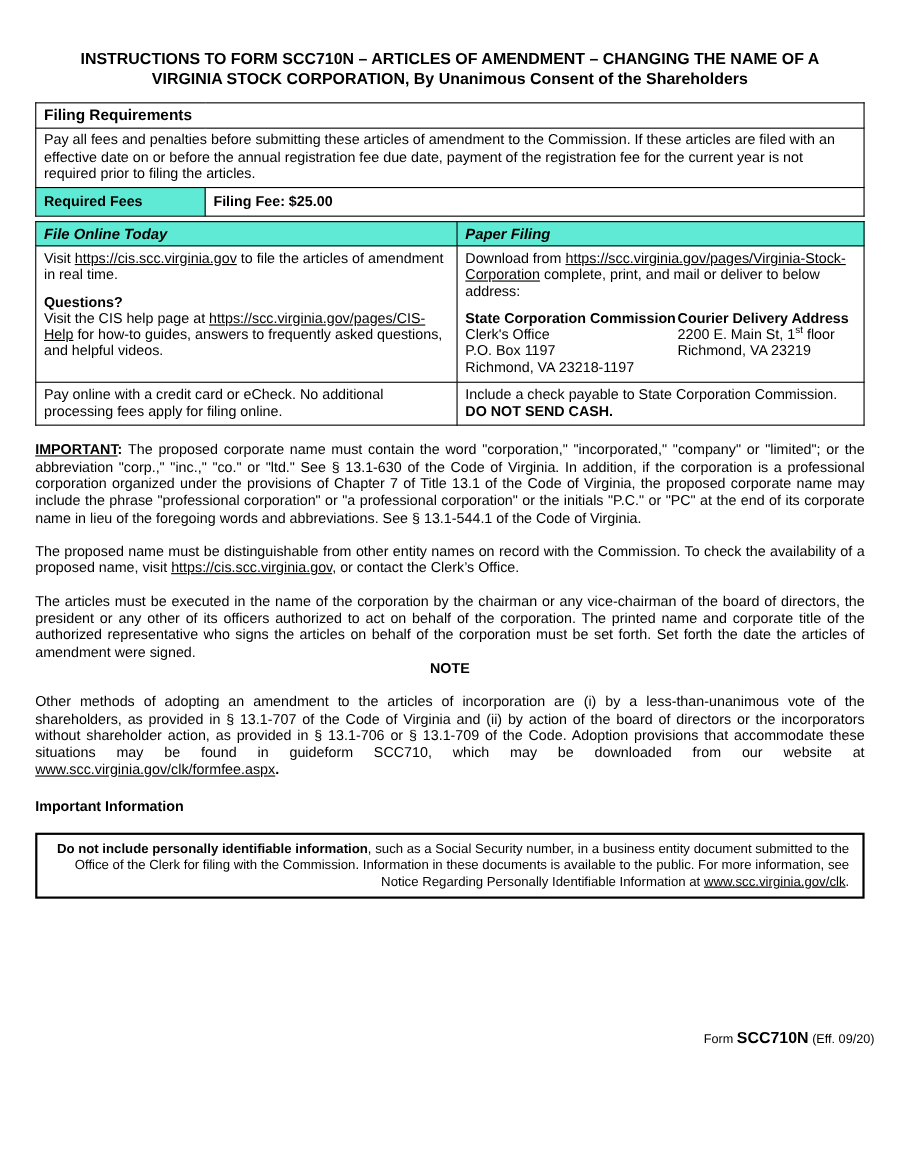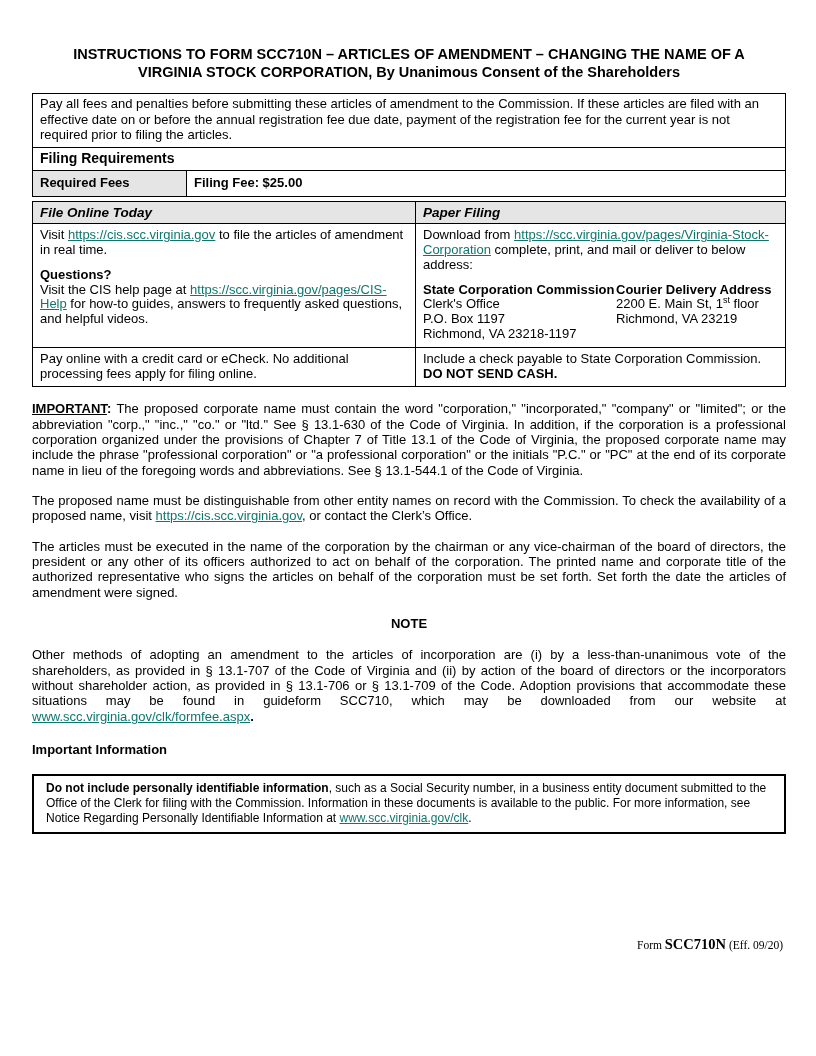--- a/index.html
+++ b/index.html
@@ -28,81 +28,80 @@
     table-layout: fixed;
   }
   table.tbl td {
     border: 1px solid #000;
     vertical-align: top;
     padding: 2px 7px;
     line-height: 1.14;
   }
   .t1 .hdr { font-size: 14px; font-weight: bold; padding: 3px 7px; }
   .t1 .body-cell { padding: 2px 7px 5px 7px; line-height: 1.17; }
-  .gray { background: #e5e5e5; }
+  .gray { background: #5eead4; }
   .bold { font-weight: bold; }
   .t1 .fees-row td { padding: 5px 7px; }
   .t2 { margin-top: 4px; }
   .t2 .hdr2 { font-weight: bold; font-size: 13.5px; padding: 3px 7px; font-style: italic; }
   .t2 .content-cell { padding: 4px 7px 5px 7px; }
   .t2 p { margin: 0; }
   .vspacer { height: 10px; }
   .addr-row { display: flex; }
   .addr-a { width: 193px; flex: 0 0 193px; }
   .addr div, .addr-b div { line-height: 1.14; }
   sup { font-size: 9px; line-height: 0; vertical-align: super; }
-  a.lnk { color: #0f766e; text-decoration: underline; cursor: pointer; }
+  a.lnk { color: #000000; text-decoration: underline; cursor: pointer; }
   .main { margin-top: 14px; }
   .para { text-align: justify; margin: 15px 0 0 0; line-height: 1.18; }
   .para.first { margin-top: 0; }
   .imp-label { font-weight: bold; text-decoration: underline; }
   .imp-colon { font-weight: bold; }
   .misdemeanor { font-weight: bold; font-style: italic; margin-top: 14px; }
-  .note { text-align: center; font-weight: bold; margin: 16px; line-height: 1.18; }
+  .note { text-align: center; font-weight: bold; margin: 0; line-height: 1.18; }
   .info-heading { font-weight: bold; margin-top: 18px; line-height: 1.18; }
   .info-text { margin: 0; line-height: 1.18; }
   .pii-box {
     border: 2px solid #000;
     margin-top: 17px;
     padding: 5px 12px 7px 12px;
-    text-align: left;
+    text-align: right;
     font-size: 12px;
     line-height: 1.22;
   }
   .footer {
     position: absolute;
     top: 936px;
-    right: 33px;
+    right: 21px;
     font-size: 11.5px;
     white-space: nowrap;
-    font-family: Liberation Serif, serif;
   }
   .footer .form-code { font-weight: bold; font-size: 14.5px; }
 </style>
 </head>
 <body>
 
 <div class="page">
 
   <div class="title">
     <div>INSTRUCTIONS TO FORM SCC710N – ARTICLES OF AMENDMENT – CHANGING THE NAME OF A</div>
     <div>VIRGINIA STOCK CORPORATION, By Unanimous Consent of the Shareholders</div>
   </div>
 
   <table class="tbl t1">
     <colgroup>
         <col style="width:154px">
         <col>
       </colgroup>
     <tbody>
         <tr>
-      <td colspan="2" class="body-cell">Pay all fees and penalties before submitting these articles of amendment to the Commission. If these articles are filed with an effective date on or before the annual registration fee due date, payment of the registration fee for the current year is not required prior to filing the articles.</td>
+      <td colspan="2" class="hdr">Filing Requirements</td>
     </tr>
     <tr>
-      <td colspan="2" class="hdr">Filing Requirements</td>
+      <td colspan="2" class="body-cell">Pay all fees and penalties before submitting these articles of amendment to the Commission. If these articles are filed with an effective date on or before the annual registration fee due date, payment of the registration fee for the current year is not required prior to filing the articles.</td>
     </tr>
     <tr class="fees-row">
       <td class="gray bold">Required Fees</td>
       <td class="bold">Filing Fee: $25.00</td>
     </tr>
   </tbody>
     </table>
 
   <table class="tbl t2">
     <colgroup>

